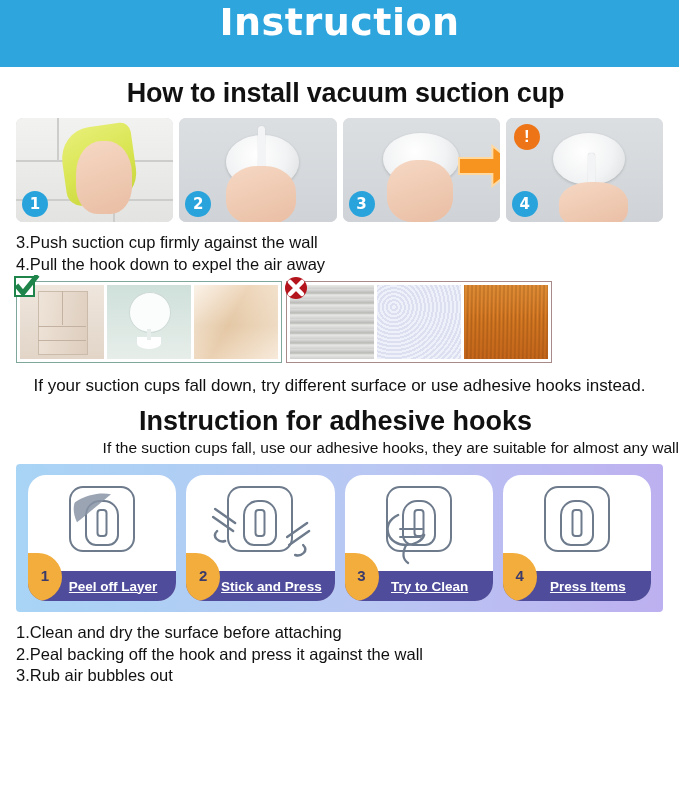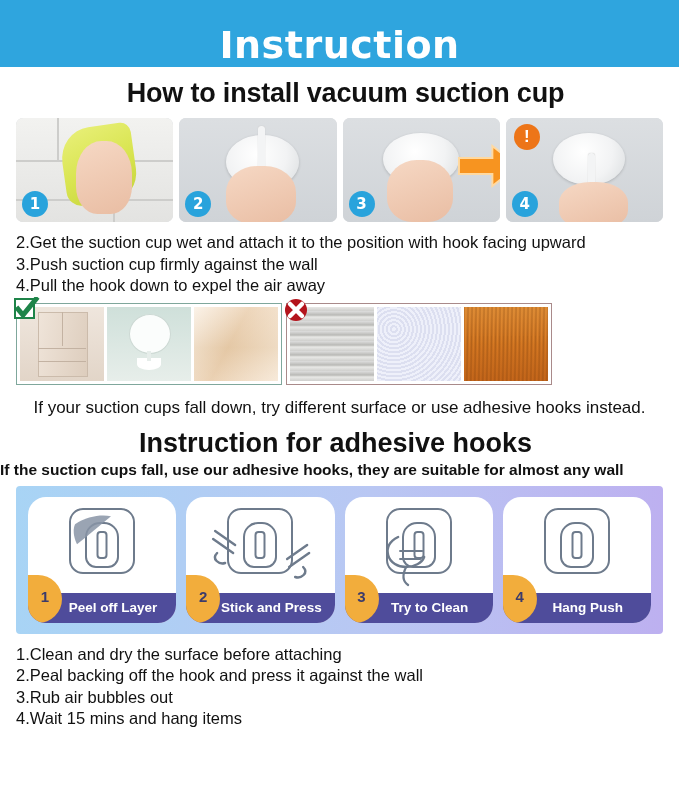--- a/index.html
+++ b/index.html
@@ -2,21 +2,21 @@
 <html><head>
 <meta charset="utf-8">
 <style>
   html,body{margin:0;padding:0;}
   body{
     width:679px;height:789px;background:#ffffff;
     font-family:"Liberation Sans", sans-serif;
     color:#111;overflow:hidden;position:relative;
   }
   .banner{
-    height:67px;background:#2FA5DE;display:flex;align-items:flex-end;justify-content:center;
+    height:67px;background:#2FA5DE;display:flex;align-items:flex-start;justify-content:center;
   }
   .banner-title{
     color:#ffffff;font-size:38px;font-weight:bold;letter-spacing:.5px;
     font-family:"DejaVu Sans", sans-serif;
   }
   .h2{
     text-align:center;font-size:27px;font-weight:bold;margin:11px 0 9px 12px;
     font-family:"Liberation Sans", sans-serif;letter-spacing:-.2px;
   }
   
@@ -60,35 +60,35 @@
   .li{font-size:16.5px;line-height:21.5px;white-space:nowrap;}
   
   .surfaces{display:flex;padding:6px 16px 0 16px;gap:4px;align-items:flex-start;}
   .sgroup{position:relative;display:flex;padding:3px;gap:3px;}
   .sgroup.good{border:1.5px solid #7FA79C;}
   .sgroup.bad{border:1.5px solid #A98A8A;}
   .simg{width:84px;height:74px;}
   .badge{position:absolute;left:-5px;top:-7px;width:28px;height:26px;z-index:3;}
   .note{text-align:center;font-size:17px;margin:13px 0 0 0;}
   .h2b{text-align:center;font-size:27px;font-weight:bold;margin:10px 8px 0 0;}
-  .sub{text-align:left;font-size:15.5px;margin:2px 0 7px 0;font-weight:bold;}
+  .sub{text-align:right;font-size:15.5px;margin:2px 0 7px 0;}
   
   .adhesive{
     margin:0 16px;height:148px;border-radius:4px;
     background:linear-gradient(90deg,#A8D4F5 0%,#B9C7F3 55%,#BDB0F0 100%);
     display:flex;align-items:center;gap:10px;padding:0 12px;box-sizing:border-box;
   }
   .card{
     position:relative;flex:1;height:126px;background:#fff;border-radius:18px;overflow:hidden;
     display:flex;flex-direction:column;
   }
   .card-art{flex:1;position:relative;}
   .card-bar{
     height:30px;background:#4F4C9B;color:#fff;font-size:13.5px;font-weight:bold;
-    display:flex;align-items:center;justify-content:center;padding-left:22px;box-sizing:border-box;
+    display:flex;align-items:center;justify-content:center;padding-left:22px;box-sizing:border-box;text-decoration:underline;
   }
   .card-num{
     position:absolute;left:0;bottom:0;width:34px;height:48px;
     background:#F2AD3C;border-radius:0 34px 34px 0;
     display:flex;align-items:center;justify-content:center;
     color:#3b3b6b;font-size:15px;font-weight:bold;padding-bottom:4px;box-sizing:border-box;z-index:2;
   }
   .hooksq{
     position:absolute;left:50%;top:50%;transform:translate(-50%,-56%);
     width:62px;height:62px;border:2.2px solid #6E7B8C;border-radius:14px;
@@ -147,21 +147,20 @@
     <div class="greybg"></div>
     <div class="warn">!</div>
     <div class="cup" style="left:30%;top:14%;width:46%;height:50%;"></div>
     <div class="hookstem" style="left:52%;top:34%;width:7px;height:44%;"></div>
     <div class="hand" style="left:34%;top:62%;width:44%;height:44%;"></div>
     <div class="stepnum">4</div>
   </div>
 </div>
 
 <div class="list">
-  <div class="li">2.Get the suction cup wet and attach it to the position with hook facing upward</div>
   <div class="li">3.Push suction cup firmly against the wall</div>
   <div class="li">4.Pull the hook down to expel the air away</div>
 </div>
 
 <div class="surfaces">
 
   <div class="sgroup good">
     <svg class="badge" viewBox="0 0 28 26">
       <rect x="3" y="2" width="19" height="19" fill="#ffffff" stroke="#1E8449" stroke-width="2"></rect>
       <path d="M6 12 l5 6 L24 2" fill="none" stroke="#1E8449" stroke-width="5" stroke-linecap="square"></path>
@@ -249,22 +248,21 @@
     <div class="card-bar">Try to Clean</div>
   </div>
 
   <div class="card">
     <div class="card-art">
       <div class="hooksq"></div>
       <div class="hookpad"></div>
       <div class="hookslot"></div>
     </div>
     <div class="card-num">4</div>
-    <div class="card-bar">Hang Push</div>
+    <div class="card-bar">Press Items</div>
   </div>
 </div>
 
 <div class="list">
   <div class="li">1.Clean and dry the surface before attaching</div>
   <div class="li">2.Peal backing off the hook and press it against the wall</div>
   <div class="li">3.Rub air bubbles out</div>
-  <div class="li">4.Wait 15 mins and hang items</div>
 </div>
 
 </body></html>

